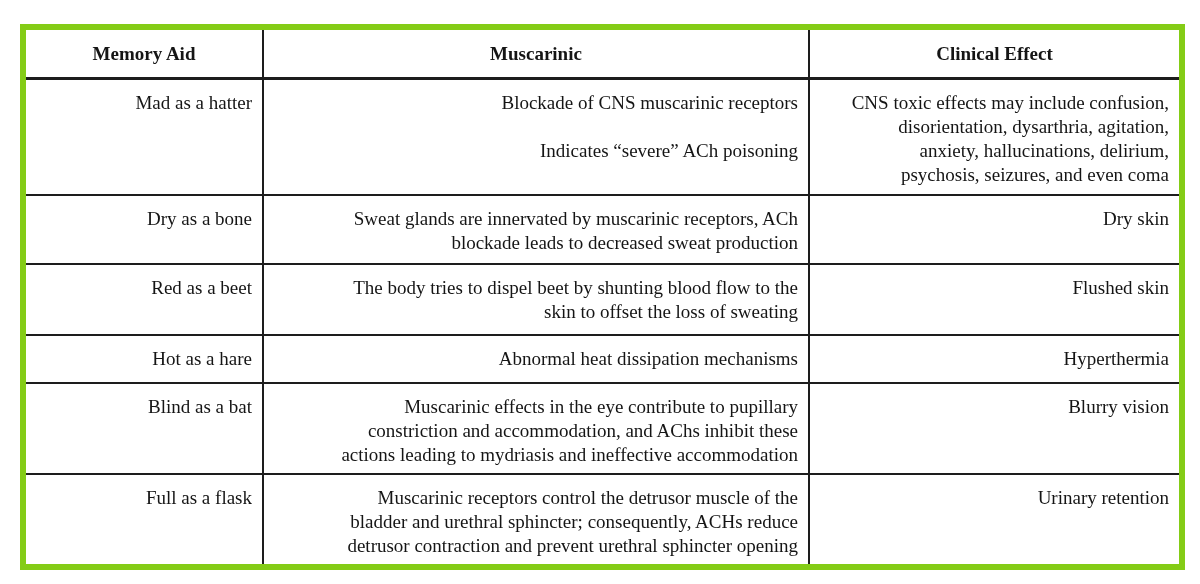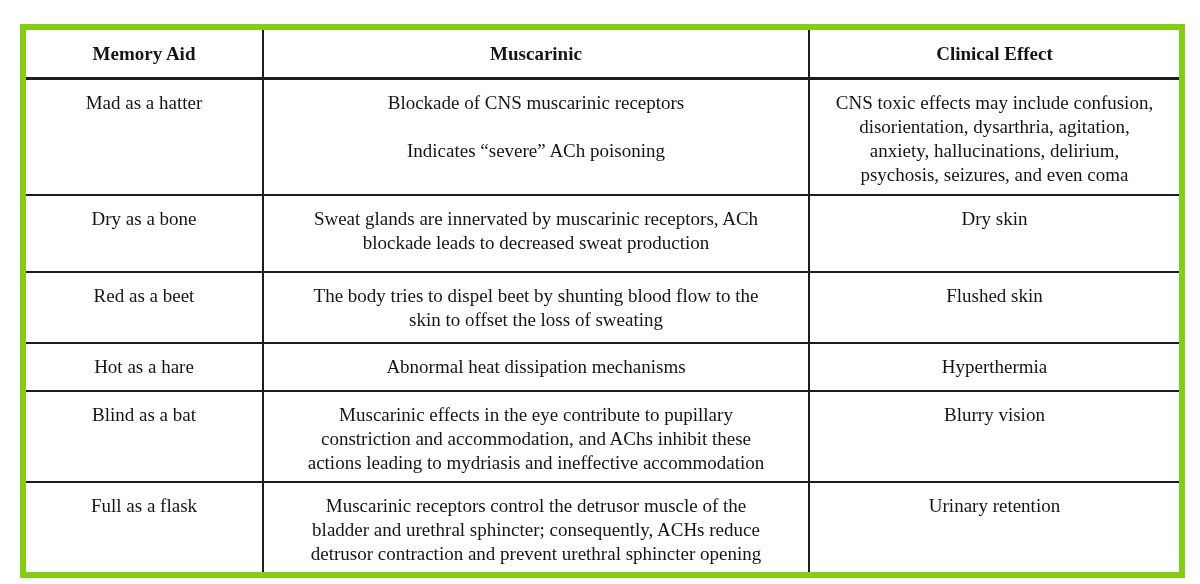--- a/index.html
+++ b/index.html
@@ -40,23 +40,24 @@
     vertical-align: middle;
     font-weight: bold;
     height: 43px;
     padding: 2px 8px;
     border-bottom-width: 3px;
   }
   tbody td {
     vertical-align: top;
     padding: 11px 10px 4px 10px;
     white-space: pre-line;
+    text-align: right;
   }
   tr.r1 { height: 116px; }
-  tr.r2 { height: 77px; }
+  tr.r2 { height: 69px; }
   tr.r3 { height: 71px; }
   tr.r4 { height: 48px; }
   tr.r5 { height: 91px; }
   tr.r6 { height: 93px; }
 </style>
 </head>
 <body>
 
 <div class="table-wrap">
   <table class="mnemonic">

